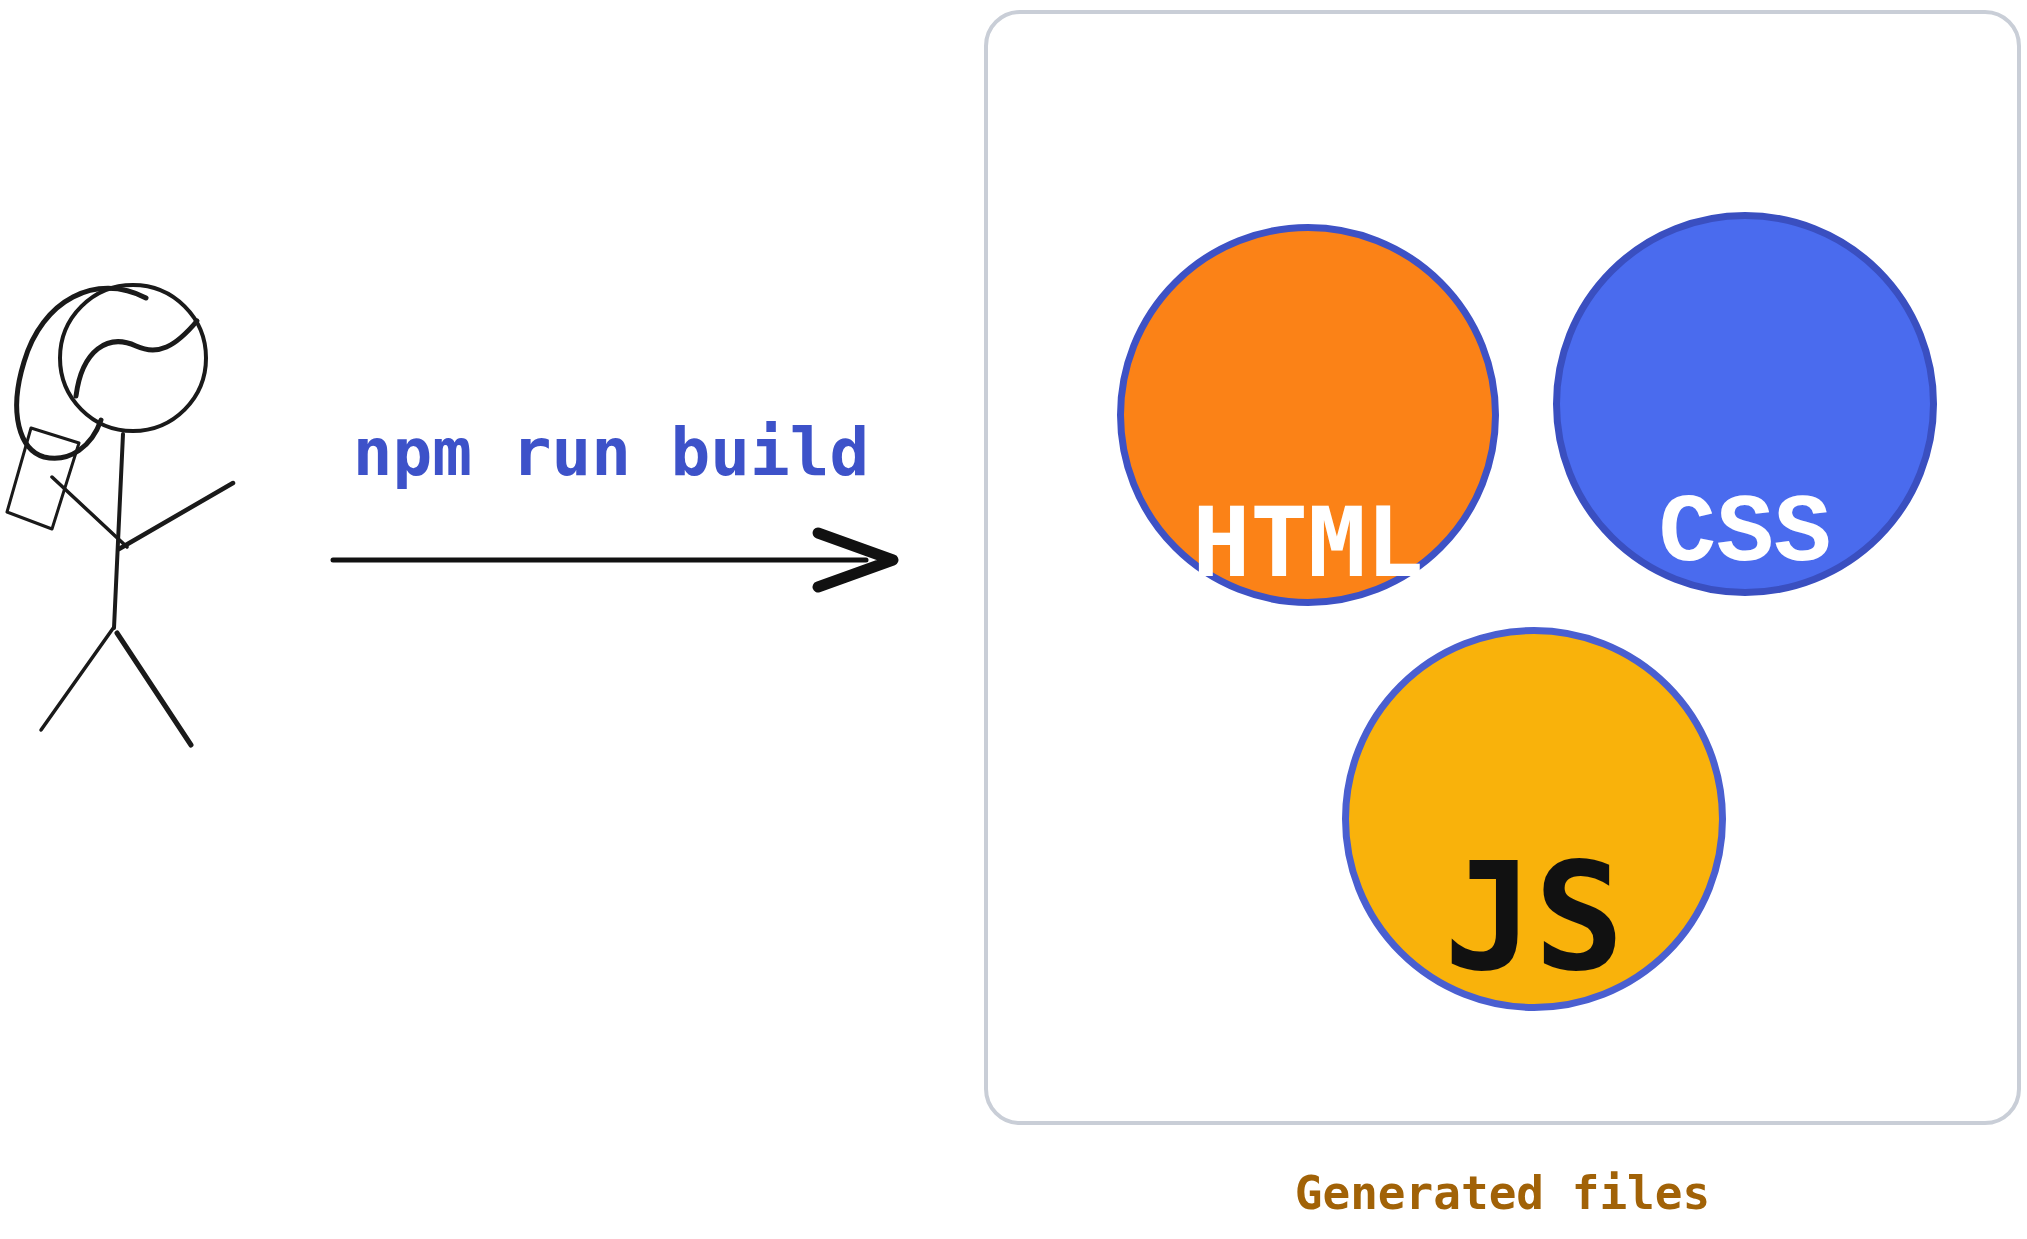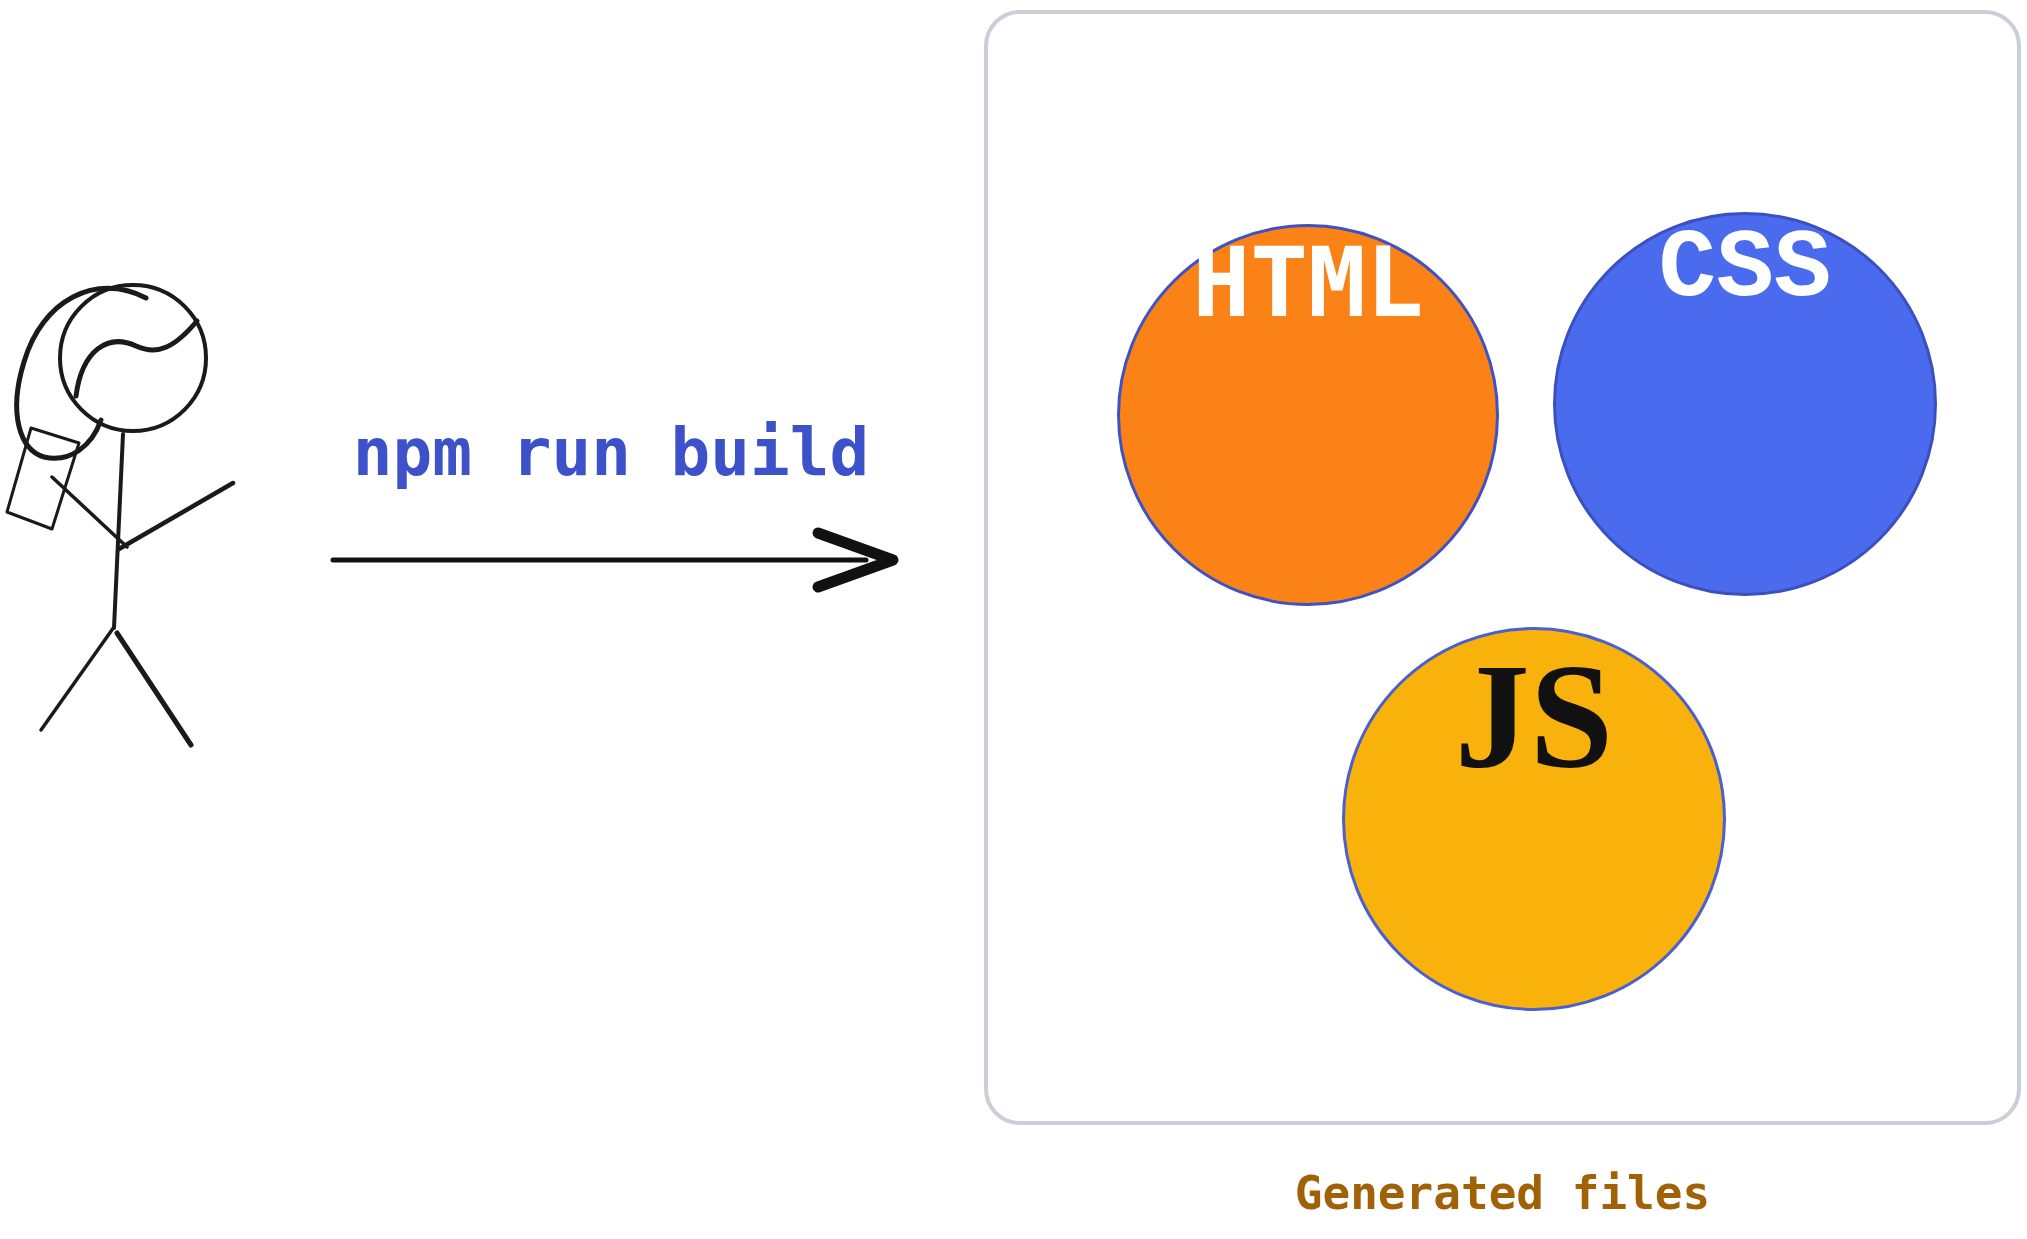--- a/index.html
+++ b/index.html
@@ -75,23 +75,23 @@
     height: 1115px;
     box-sizing: border-box;
     border: 4px solid #c9ced7;
     border-radius: 36px;
     background: #ffffff;
   }
   .file-circle {
     position: absolute;
     box-sizing: border-box;
     border-radius: 50%;
-    border: 3px solid #404040;
+    border: 7px solid #404040;
     display: flex;
-    align-items: flex-start;
+    align-items: flex-end;
     justify-content: center;
     font-weight: 600;
     white-space: nowrap;
   }
   .circle-html {
     left: 129px;
     top: 210px;
     width: 382px;
     height: 382px;
     font-size: 96px;
@@ -155,20 +155,20 @@
   </svg>
 
 
   <div class="generated-box" style="border-color: rgb(201, 206, 215);">
     <div class="file-circle circle-html" style="background: rgb(251, 130, 23); border-color: rgb(62, 82, 197); color: rgb(255, 255, 255);">
       <span>HTML</span>
     </div>
     <div class="file-circle circle-css" style="background: rgb(74, 107, 238); border-color: rgb(58, 79, 192); color: rgb(255, 255, 255); font-family: Liberation Mono, monospace;">
       <span>CSS</span>
     </div>
-    <div class="file-circle circle-js" style="background: rgb(249, 178, 11); border-color: rgb(74, 95, 208); color: rgb(17, 17, 17); font-family: Liberation Serif, serif;">
+    <div class="file-circle circle-js" style="background: rgb(249, 178, 11); border-color: rgb(74, 95, 208); color: rgb(17, 17, 17);">
       <span>JS</span>
     </div>
   </div>
 
   <div class="box-label">Generated files</div>
 
 </div>
 
 </body></html>

